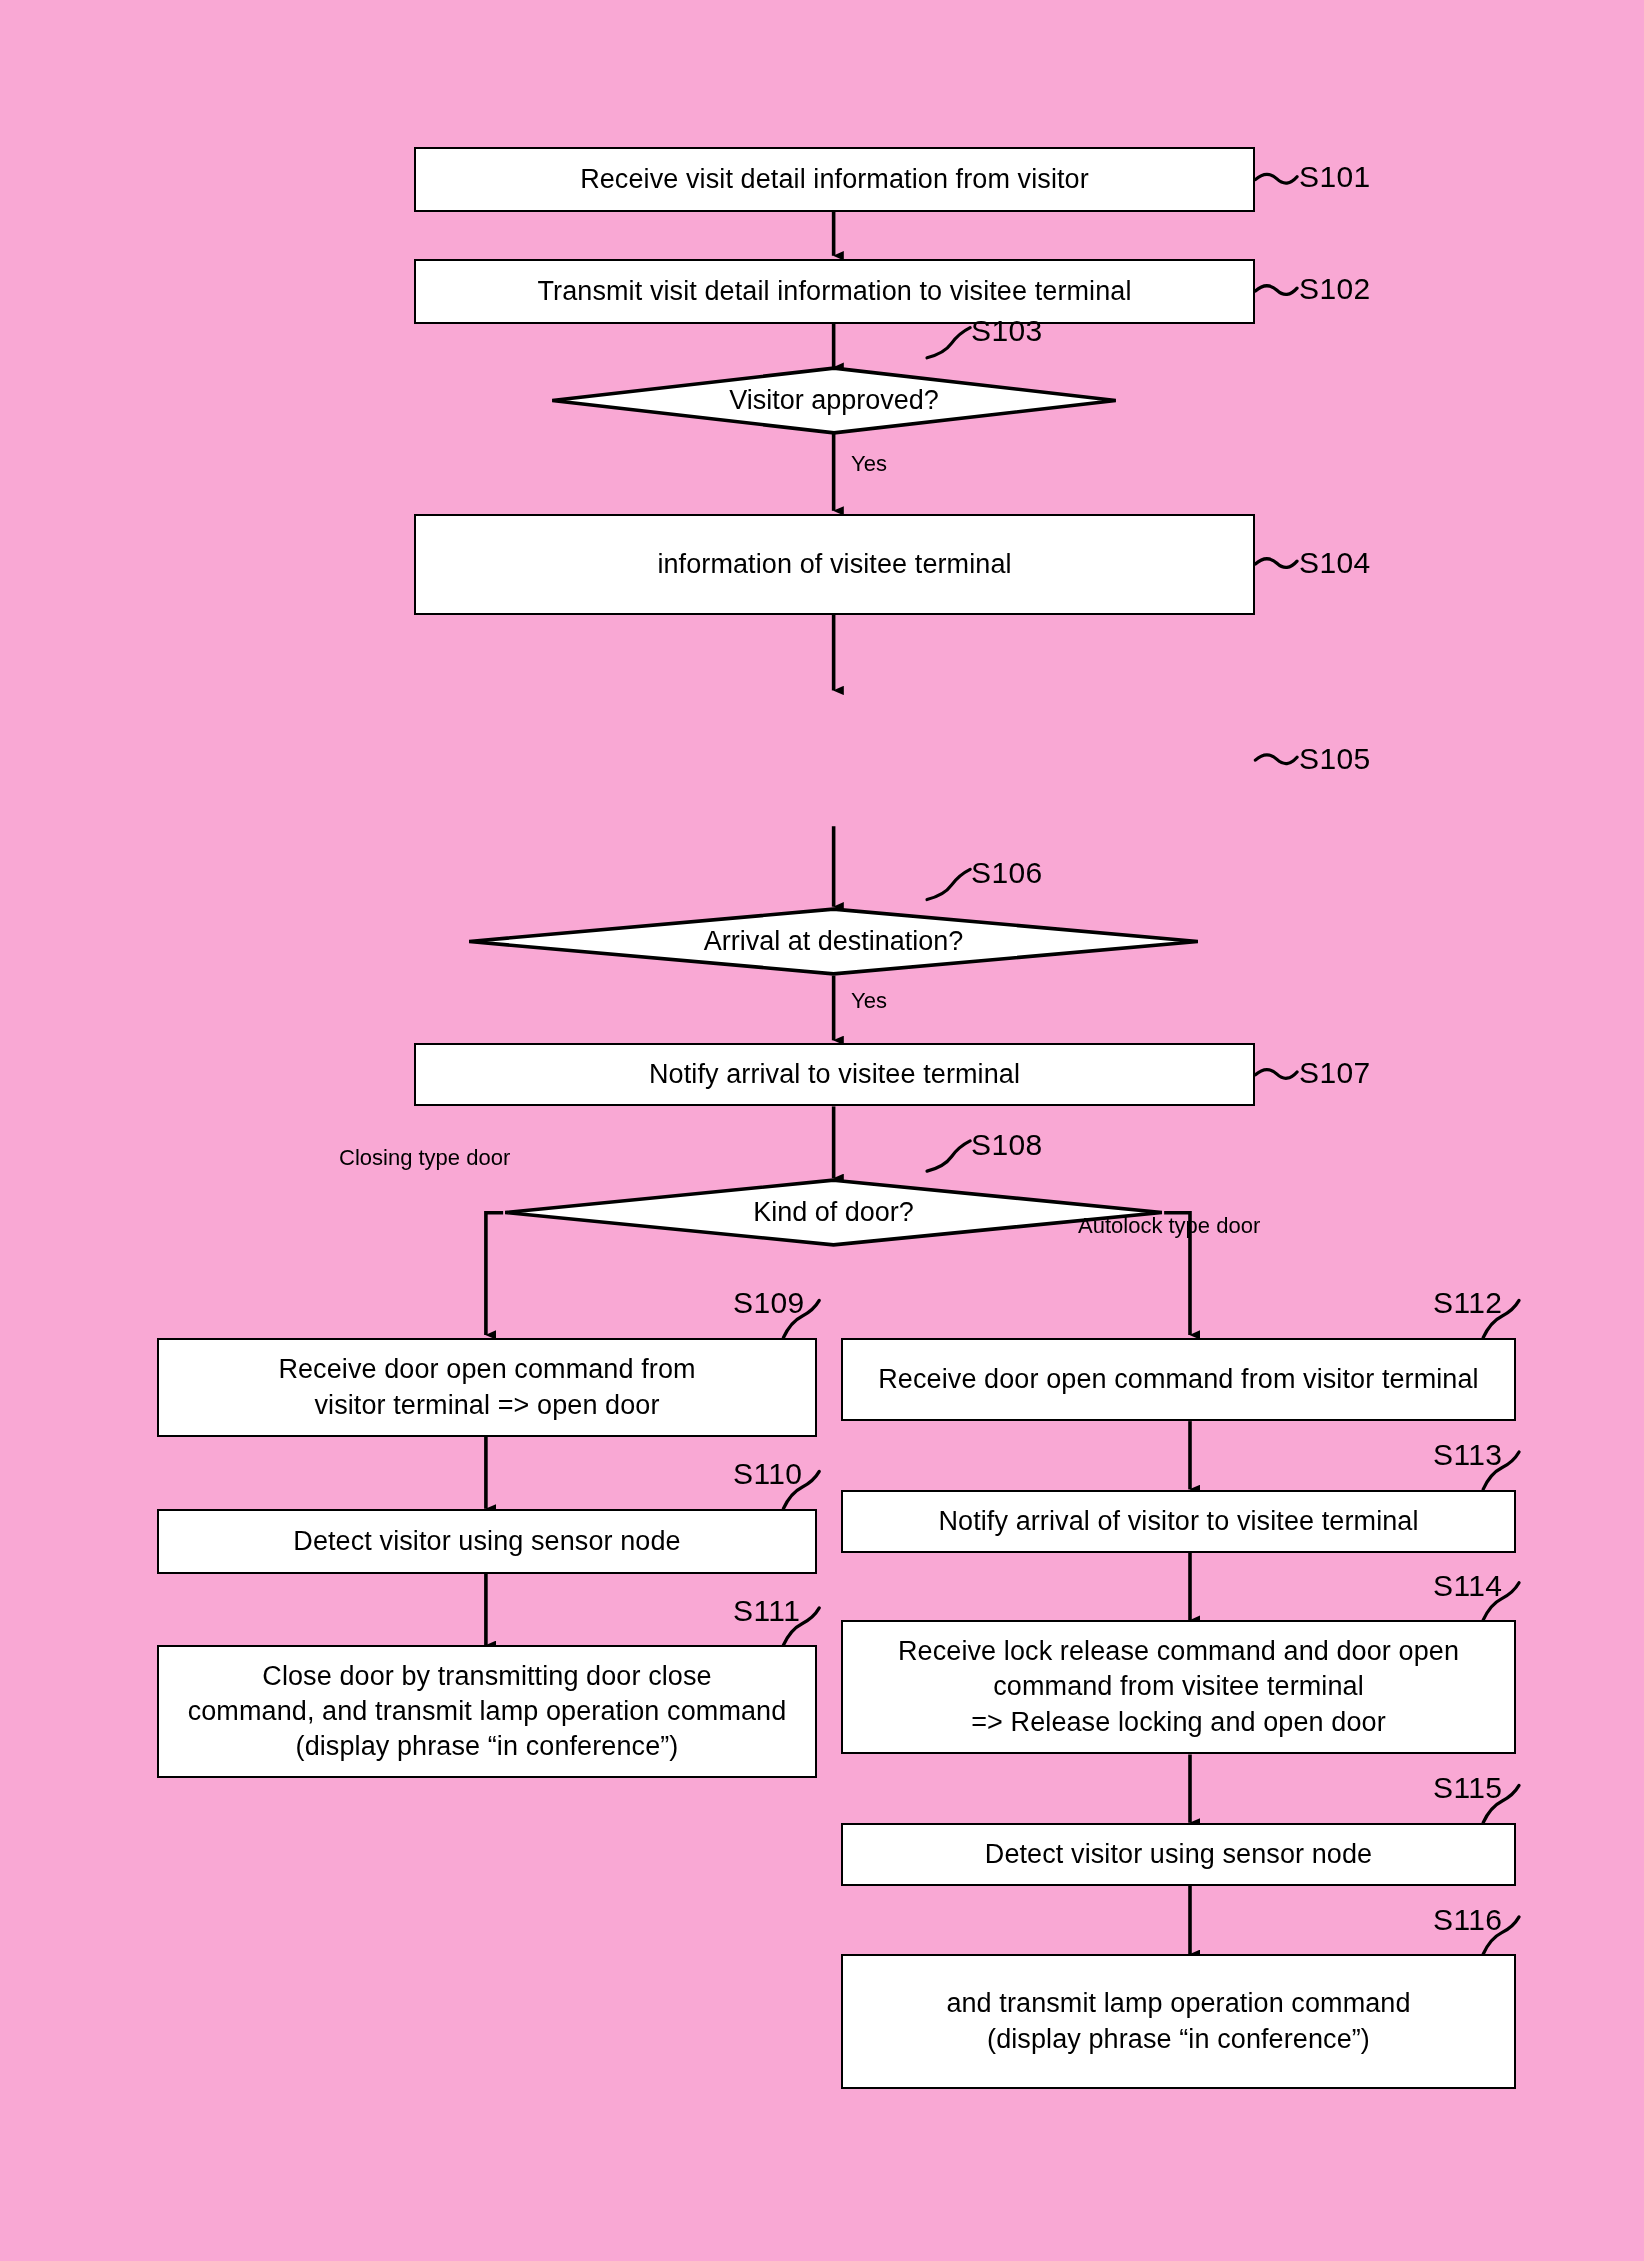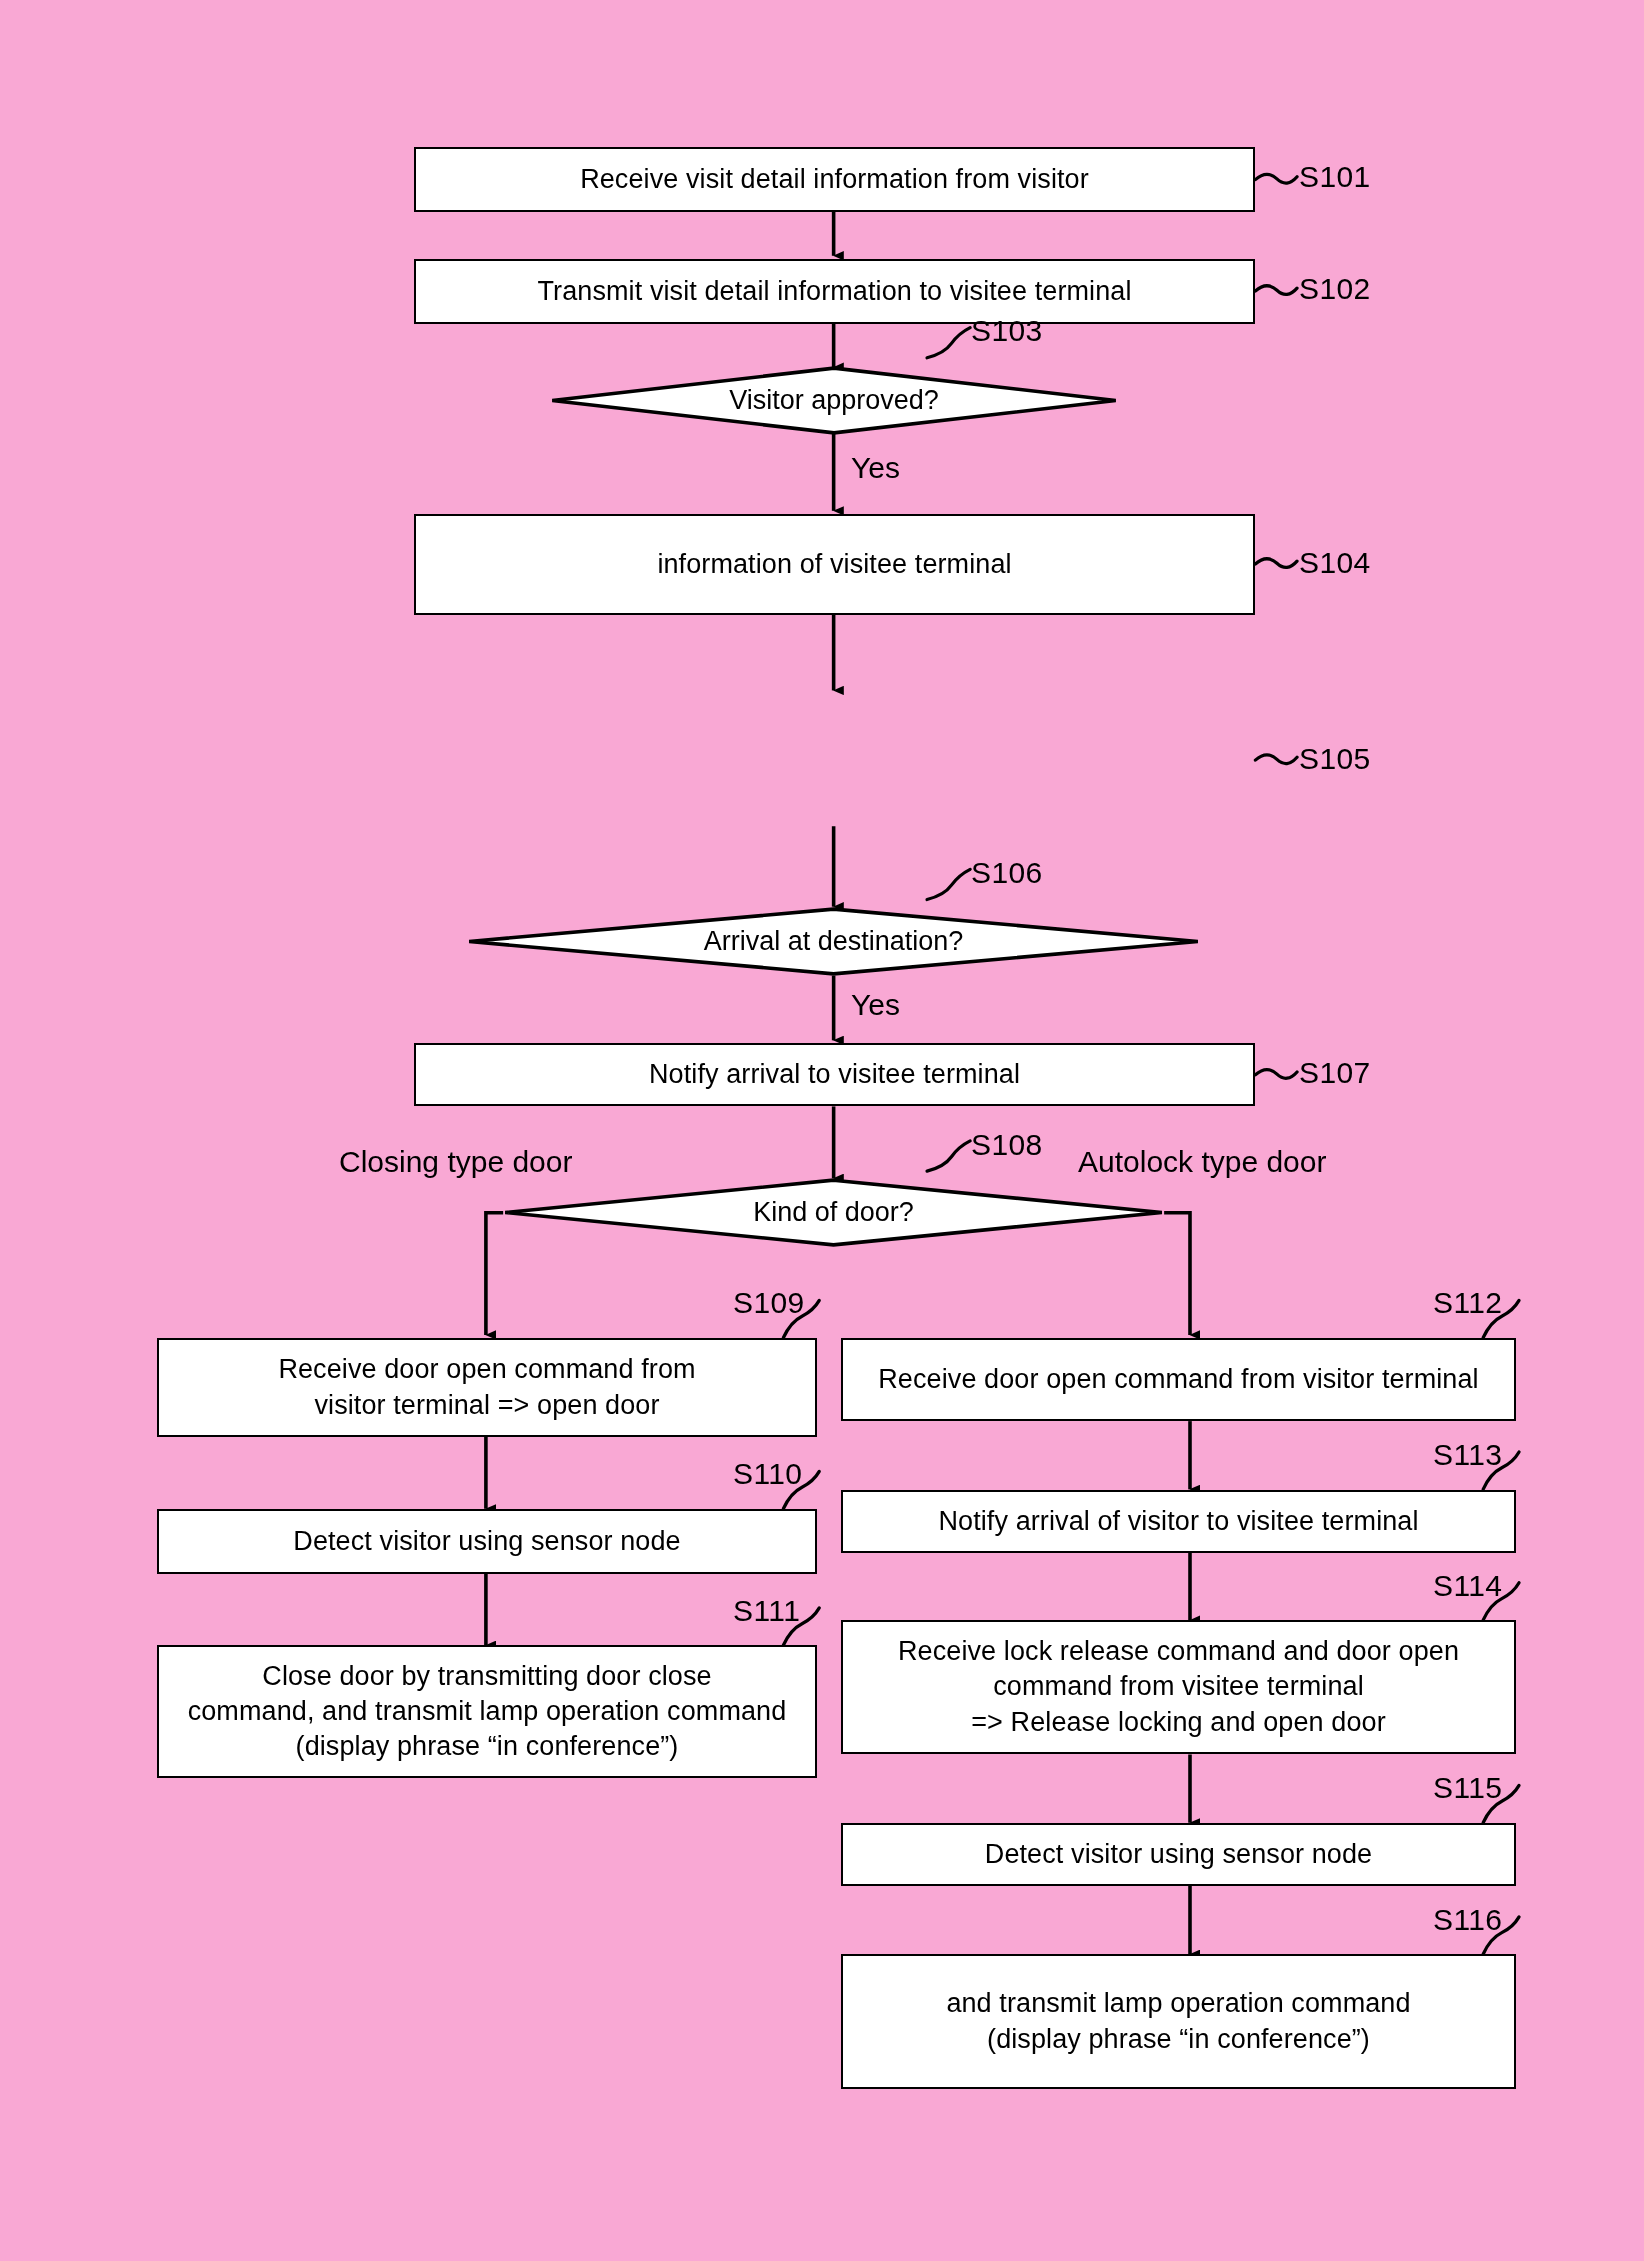--- a/index.html
+++ b/index.html
@@ -52,21 +52,21 @@
     position:absolute;
     font-size:30px;
     letter-spacing:0.4px;
     white-space:nowrap;
     line-height:1;
   }
 
   
   .edgelabel{
     position:absolute;
-    font-size:30px;
+    font-size:22px;
     white-space:nowrap;
     line-height:1;
   }
 
   
   #wires{position:absolute;left:0;top:0;width:1645px;height:2261px;pointer-events:none;}
 </style>
 </head>
 <body>
 
@@ -179,21 +179,21 @@
   <div class="steptag" style="left:1299px;top:1058px;">S107</div>
 
   <div class="diamond" style="left:503px;top:1178px;width:661px;height:69px;">
     <svg width="661" height="69" viewBox="0 0 920 96" xmlns="http://www.w3.org/2000/svg">
       <polygon points="460,3 917,48 460,93 3,48" fill="#fff" stroke="#000" stroke-width="5"></polygon>
     </svg>
     <span class="dlabel">Kind of door?</span>
   </div>
   <div class="steptag" style="left:971px;top:1130px;">S108</div>
   <div class="edgelabel" style="left:339px;top:1147px;">Closing type door</div>
-  <div class="edgelabel" style="left:1078px;top:1147px;">Autolock type door</div>
+  <div class="edgelabel" style="left:1078px;top:1215px;">Autolock type door</div>
 
   <div class="node" style="left:157px;top:1338px;width:660px;height:99px;">
     <span class="txt">
       <span>Receive door open command from</span>
       <span>visitor terminal =&gt; open door</span>
     </span>
   </div>
   <div class="steptag" style="left:733px;top:1288px;">S109</div>
 
   <div class="node" style="left:157px;top:1509px;width:660px;height:65px;">

